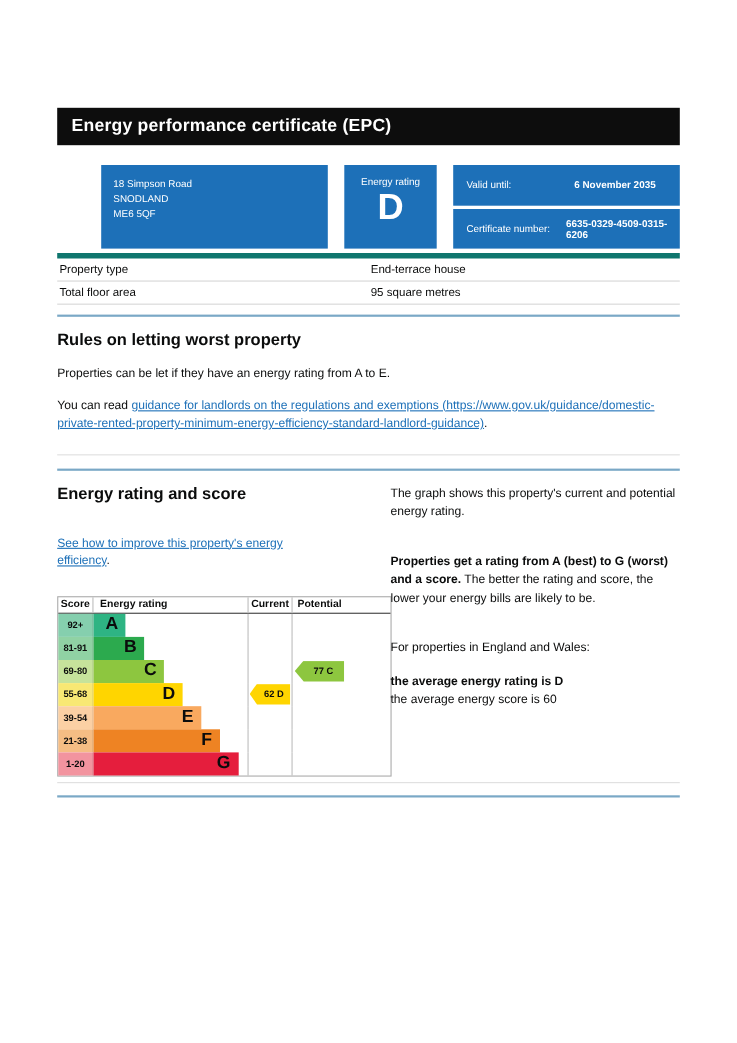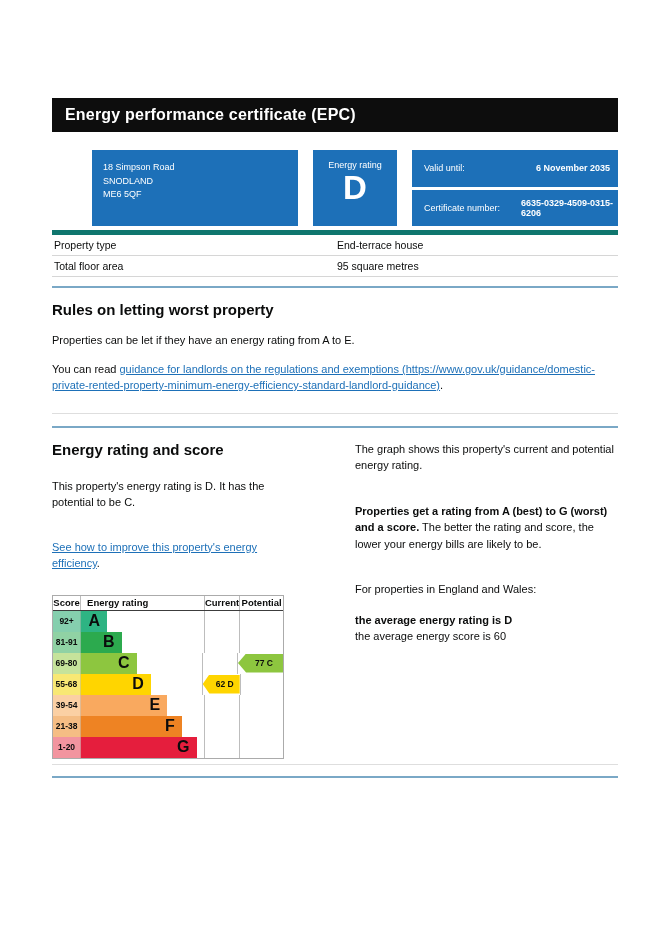--- a/index.html
+++ b/index.html
@@ -12,21 +12,21 @@
   .title-bar h1 { color:#ffffff; font-size:16px; font-weight:bold; letter-spacing:0.2px; }
 
   
   .summary { display:flex; gap:15px; margin-top:18px; height:76px; font-size:9px;padding-left:40px; }
   .summary .box { background:#1d70b8; color:#ffffff; }
   .addr { width:206px; padding:11px 8px 0 11px; line-height:1.5; }
   .rating-box { width:84px; text-align:center; padding-top:10px; }
   .rating-box .big { font-size:33px; font-weight:bold; line-height:1.05; margin-top:1px; }
   .validity { flex:1; display:flex; flex-direction:column; gap:3px; }
   .validity .vrow { flex:1; display:flex; align-items:center; background:#1d70b8; color:#fff; }
-  .vrow .vlabel { padding-left:12px; width:124px; }
+  .vrow .vlabel { padding-left:12px; width:110px; }
   .vrow .vval { font-weight:bold; }
 
   
   .ptable { margin-top:4px; font-size:10.5px; border-top:5px solid #0f766e; }
   .prow { display:flex; align-items:center; height:21px; border-bottom:1px solid #d6d6d6; }
   .prow .plabel { width:285px; padding-left:2px; }
 
   
   .hairline { border-top:1px solid #dedede; }
   .blueline { border-top:2px solid #7aa8c6; }
@@ -35,21 +35,21 @@
   h2 { font-size:15px; font-weight:bold; }
   .para { font-size:11px; line-height:1.5; }
   a.lnk { color:#1d70b8; text-decoration:underline; cursor:pointer; }
 
   .columns { display:flex; margin-top:13px; }
   .col-left { width:303px; }
   .col-right { width:263px; }
   .col-left .para { width:252px; }
 
   
-  .epc-chart { margin-top:23px; width:232px; border:1px solid #ababab; }
+  .epc-chart { margin-top:23px; width:304px; border:1px solid #ababab; }
   .chart-head { display:flex; height:15px; align-items:center; font-size:9.5px; font-weight:bold; border-bottom:1px solid #3c3c3c; }
   .chart-head .hc { height:100%; display:flex; align-items:center; }
   .h-score { width:32px; justify-content:center; border-right:1px solid #bdbdbd; }
   .h-rating { width:141px; padding-left:6px; border-right:1px solid #bdbdbd; }
   .h-current { width:40px; justify-content:center; border-right:1px solid #bdbdbd; }
   .h-potential { width:49px; justify-content:center; }
 
   .band-row { display:flex; height:21px; }
   .score-cell { width:32px; display:flex; align-items:center; justify-content:center;
                 font-size:8.5px; font-weight:bold; border-right:1px solid rgba(0,0,0,0.10); }
@@ -112,21 +112,20 @@
     <h2 style="margin-top:13px;">Rules on letting worst property</h2>
     <p class="para" style="margin-top:14px;">Properties can be let if they have an energy rating from A to E.</p>
     <p class="para" style="margin-top:12px;"><span>You can read </span><a class="lnk">guidance for landlords on the regulations and exemptions (https://www.gov.uk/guidance/domestic-private-rented-property-minimum-energy-efficiency-standard-landlord-guidance)</a><span>.</span></p>
 
     <div class="hairline" style="margin-top:19px;"></div>
     <div class="blueline" style="margin-top:12px;"></div>
 
     <div class="columns">
       <div class="col-left">
         <h2>Energy rating and score</h2>
-        <p class="para" style="margin-top:20px;">This property's energy rating is D. It has the potential to be C.</p>
         <p class="para" style="margin-top:28px;"><a class="lnk">See how to improve this property's energy efficiency</a><span>.</span></p>
 
         <div class="epc-chart">
           <div class="chart-head">
             <span class="hc h-score">Score</span>
             <span class="hc h-rating">Energy rating</span>
             <span class="hc h-current">Current</span>
             <span class="hc h-potential">Potential</span>
           </div>
           <div>

